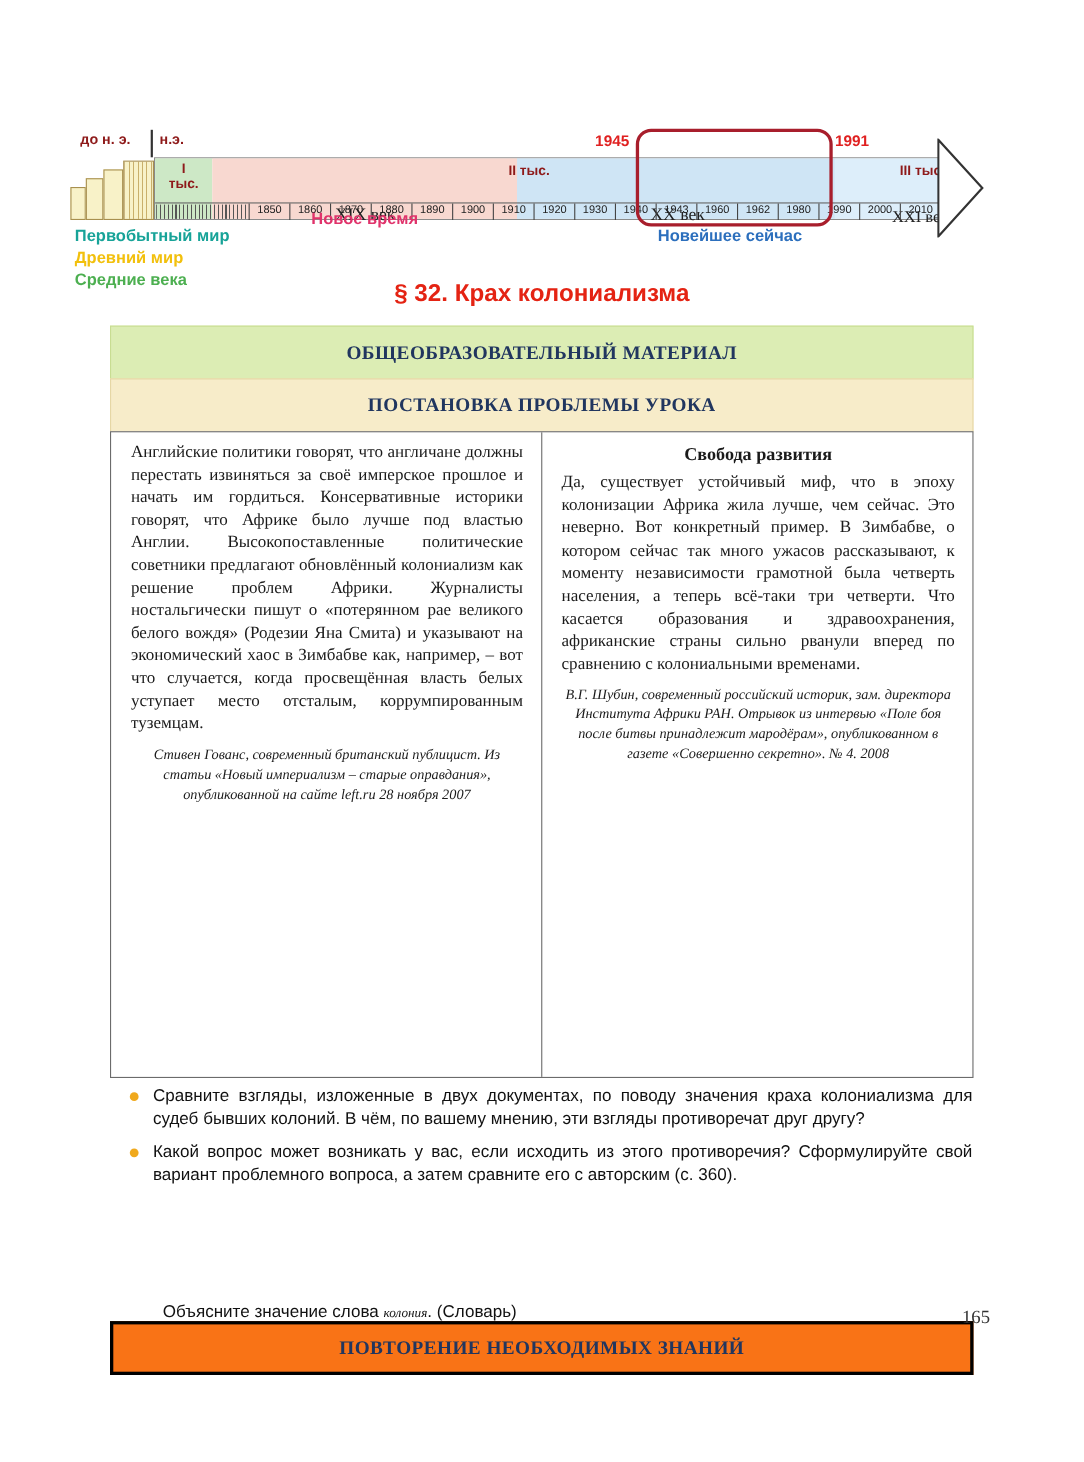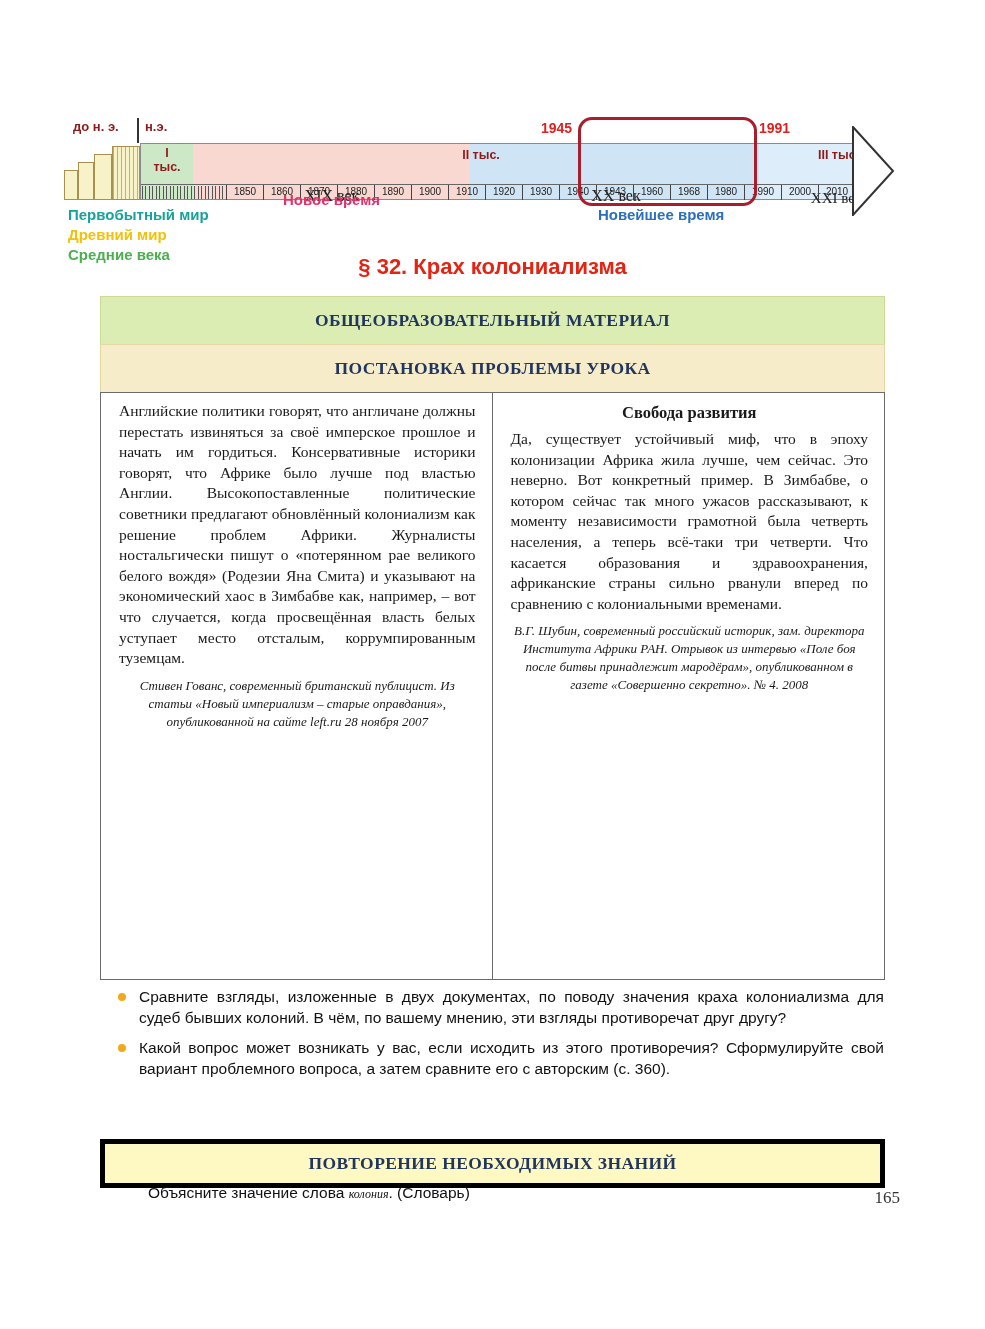--- a/index.html
+++ b/index.html
@@ -58,21 +58,21 @@
     position: absolute; left: 100px; width: 785px; top: 254px;
     text-align: center; font: bold 22px "Liberation Sans", sans-serif; color: #e42313;
   }
   .banner {
     position: absolute; left: 100px; width: 785px; height: 49px;
     display: flex; align-items: center; justify-content: center;
     font: bold 17.5px "Liberation Serif", serif; color: #21365f; letter-spacing: 0.4px;
   }
   .banner-green { top: 296px; background: #dcedb4; border: 1px solid #c8dd92; }
   .banner-tan-1 { top: 344px; background: #f7ecc9; border: 1px solid #e6d7a5; }
-  .banner-tan-2 { top: 1139px; background: #fef9c3; border: 5px solid #000000; }
+  .banner-tan-2 { top: 1201px; background: #f97316; border: 3px solid #000000; }
 
   
   .doc-box {
     position: absolute; left: 100px; top: 392px; width: 785px; height: 588px;
     background: #fff; border: 1px solid #6b6b6b; display: flex;
   }
   .doc-col { width: 50%; padding: 8px 16px 8px 18px; }
   .doc-col-left { border-right: 1px solid #6b6b6b; }
   .doc-title { text-align: center; font-weight: bold; font-size: 16.5px; margin: 2px 0 6px; }
   .doc-body {
@@ -145,38 +145,38 @@
           <span class="ycell">1870</span>
           <span class="ycell">1880</span>
           <span class="ycell">1890</span>
           <span class="ycell">1900</span>
           <span class="ycell">1910</span>
           <span class="ycell">1920</span>
           <span class="ycell">1930</span>
           <span class="ycell">1940</span>
           <span class="ycell">1943</span>
           <span class="ycell">1960</span>
-          <span class="ycell">1968</span>
+          <span class="ycell">1962</span>
           <span class="ycell">1980</span>
           <span class="ycell">1990</span>
           <span class="ycell">2000</span>
           <span class="ycell">2010</span>
         </div>
     </div>
   </div>
 
   <div class="red-frame"></div>
 
   <svg class="abs" style="left:852px; top:126px;" width="44" height="90" viewBox="0 0 44 90">
     <path d="M1,1 L41,45 L1,89 Z" fill="#ffffff" stroke="#333333" stroke-width="2"></path>
   </svg>
 
   <span class="era-label era-primitive" style="left:68px; top:206px;">Первобытный мир</span>
   <span class="era-label era-new" style="left:283px; top:191px;">Новое время</span>
-  <span class="era-label era-newest" style="left:598px; top:206px;">Новейшее время</span>
+  <span class="era-label era-newest" style="left:598px; top:206px;">Новейшее сейчас</span>
   <span class="era-label era-ancient" style="left:68px; top:226px;">Древний мир</span>
   <span class="era-label era-middle" style="left:68px; top:246px;">Средние века</span>
 </div>
 
 <div class="section-title">§ 32. Крах колониализма</div>
 
 <div class="banner banner-green">ОБЩЕОБРАЗОВАТЕЛЬНЫЙ МАТЕРИАЛ</div>
 <div class="banner banner-tan-1">ПОСТАНОВКА ПРОБЛЕМЫ УРОКА</div>
 
 <div class="doc-box">

